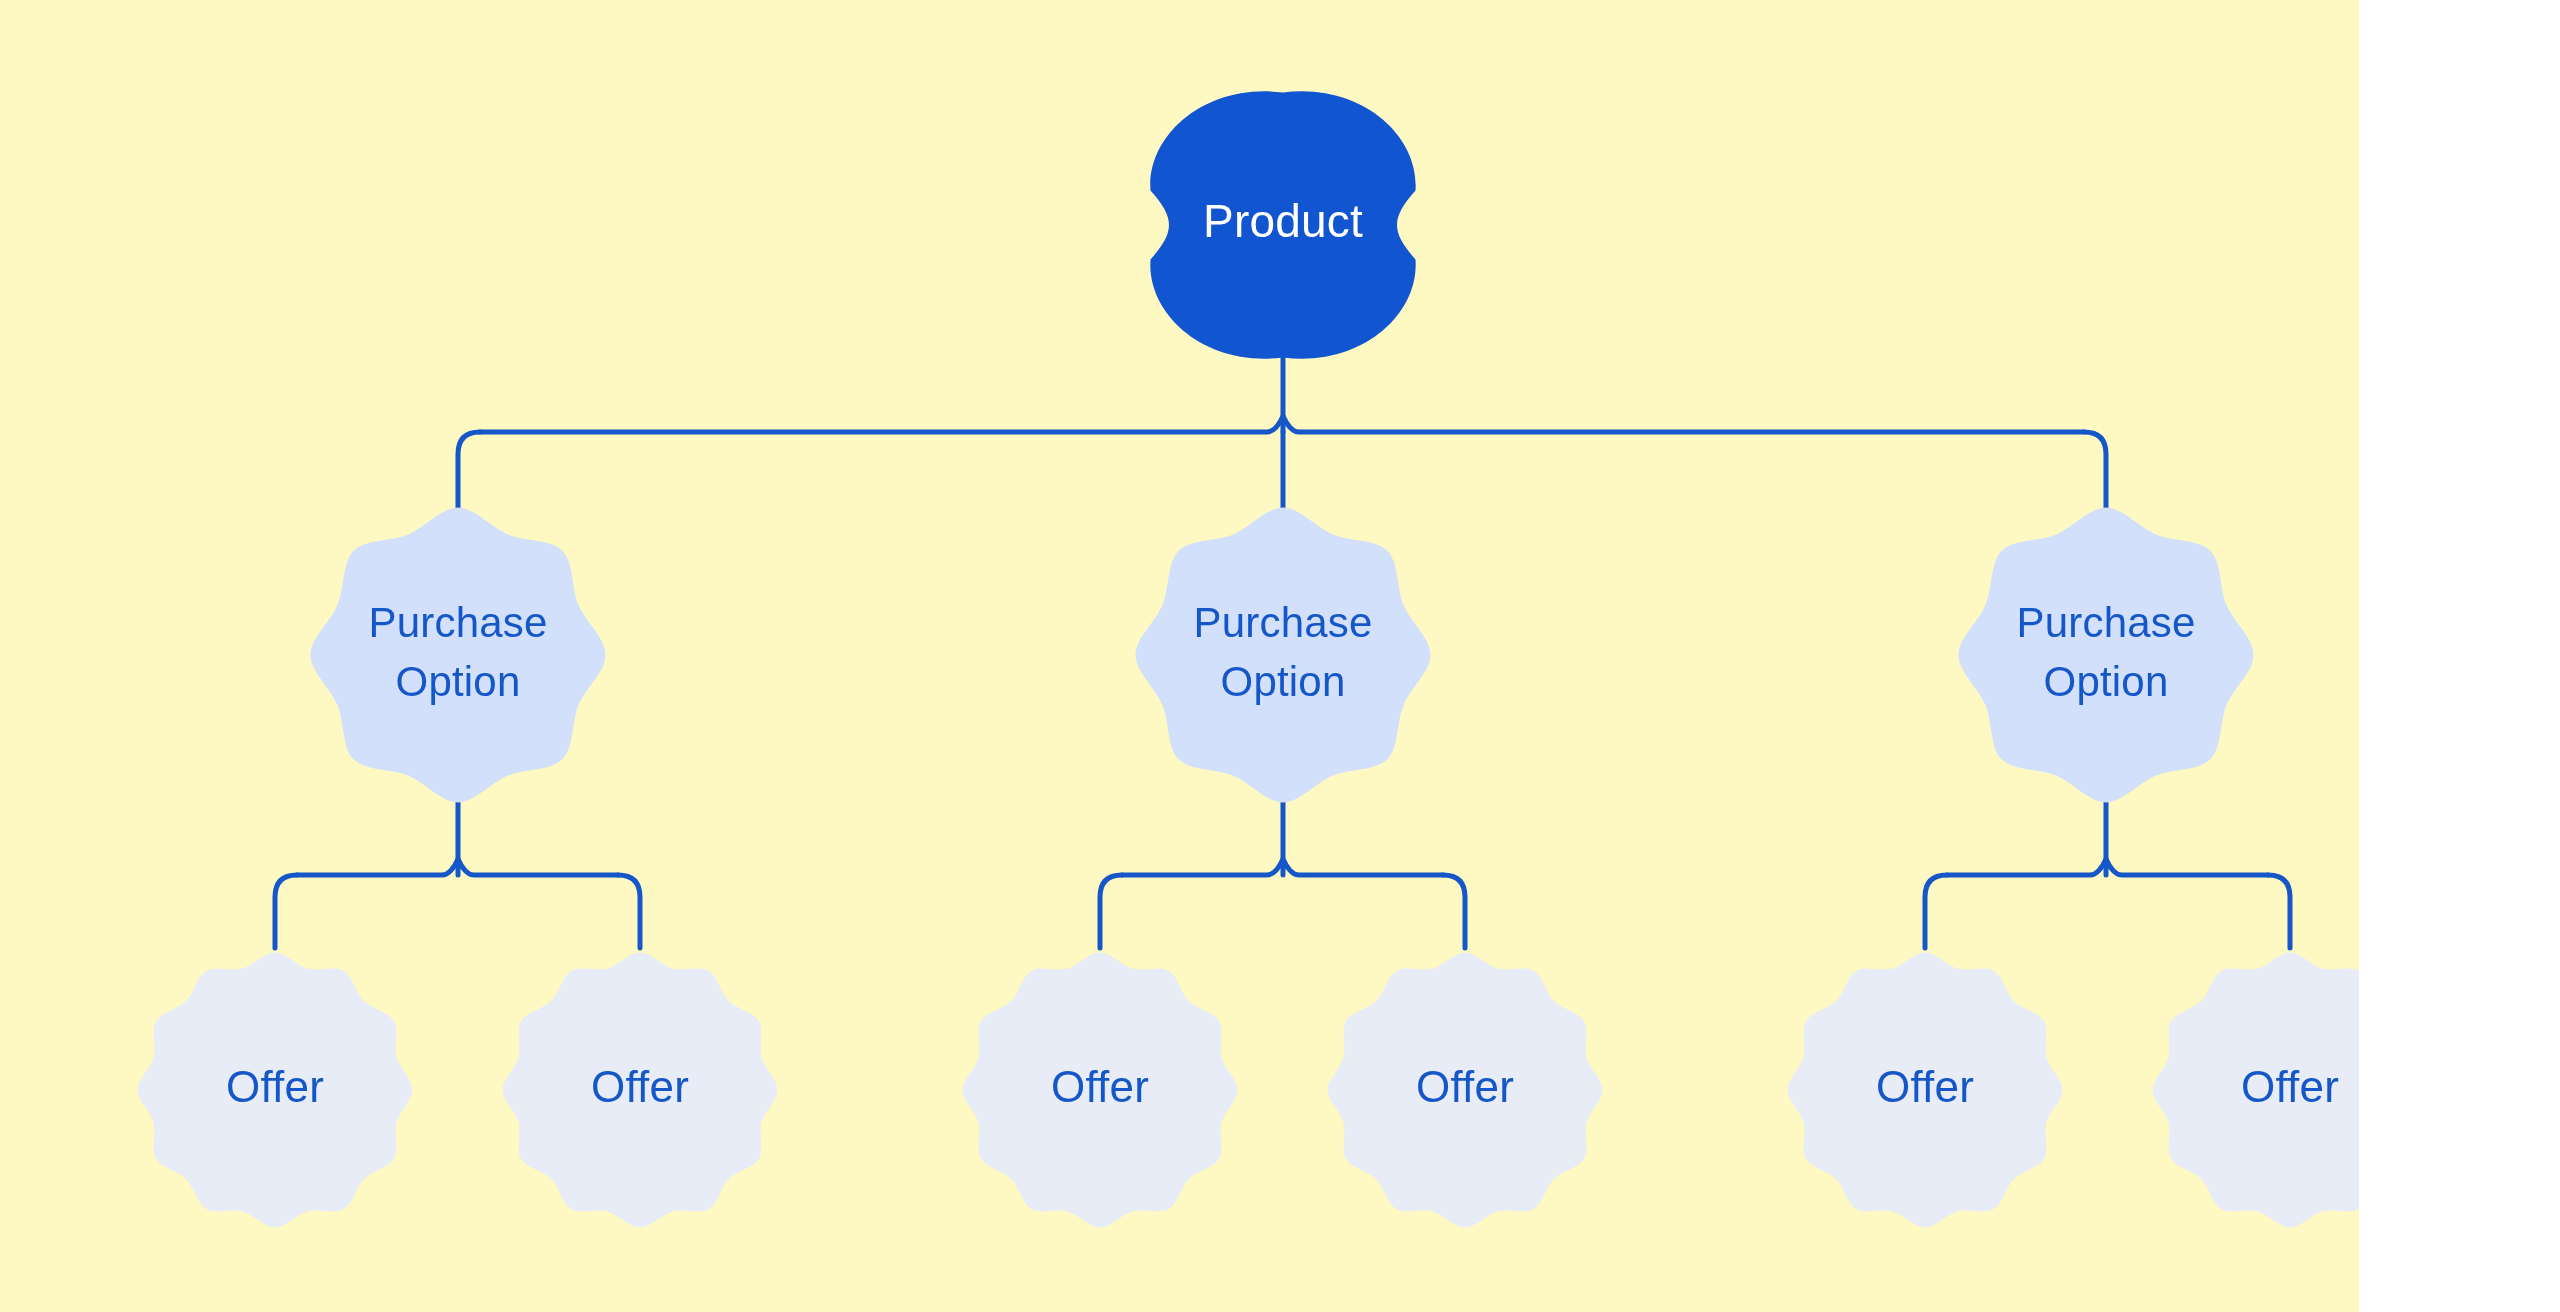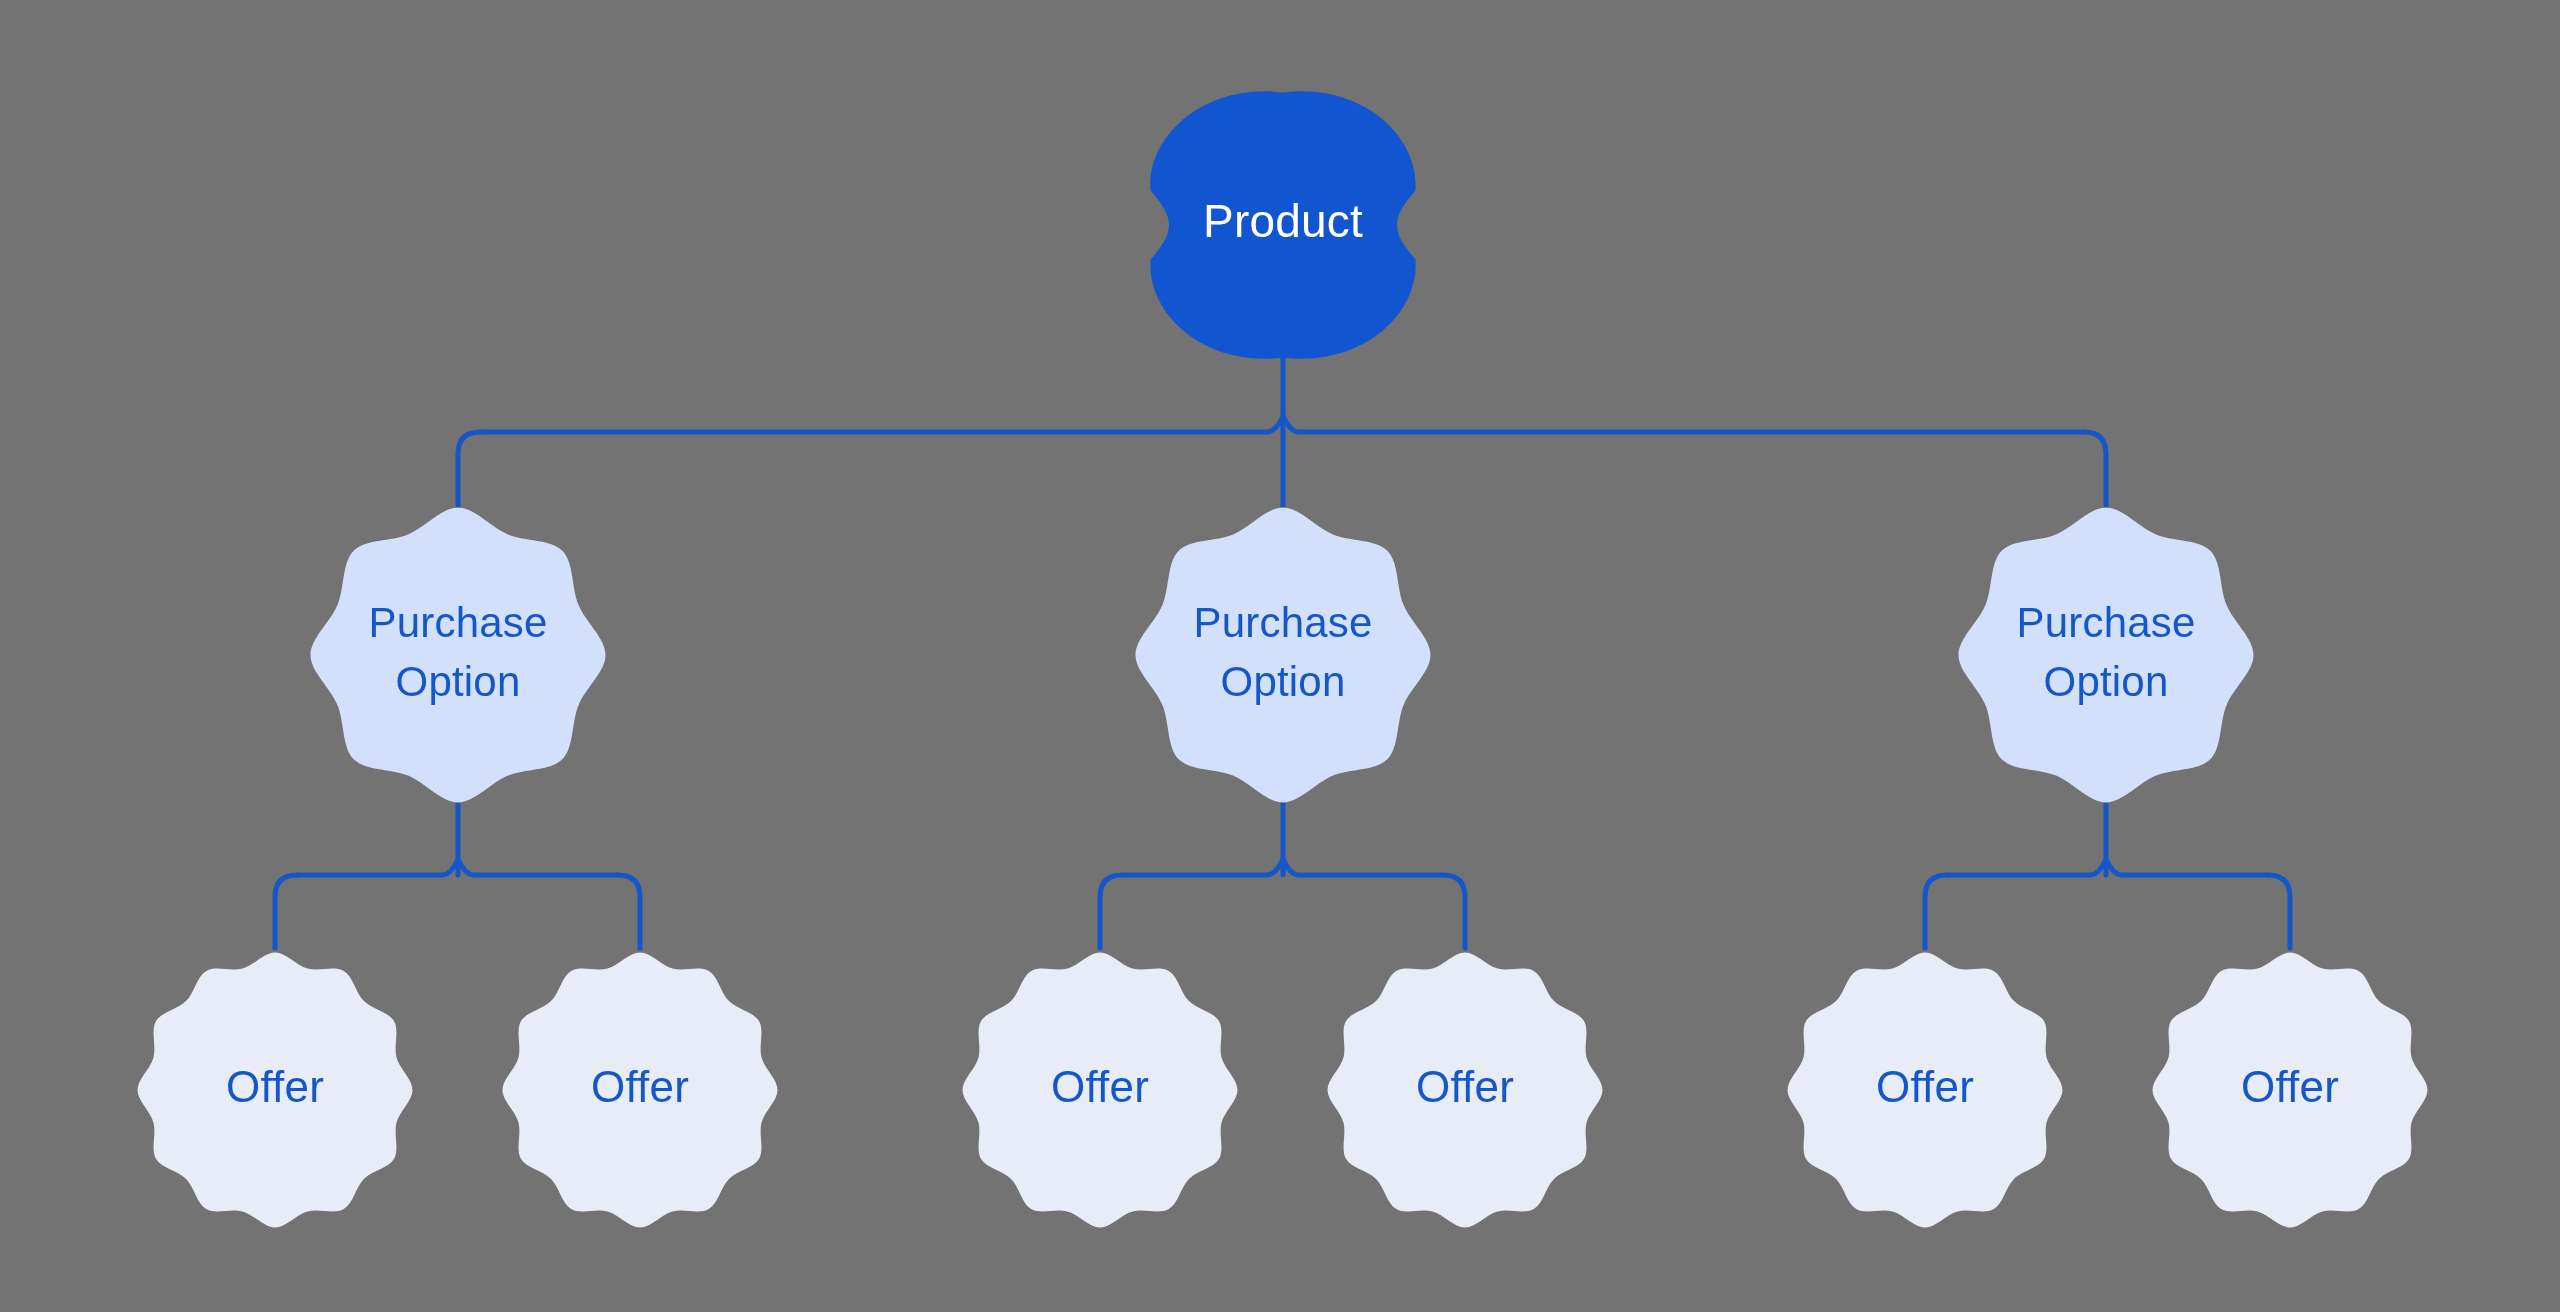--- a/index.html
+++ b/index.html
@@ -6,23 +6,23 @@
   html, body {
     margin: 0;
     padding: 0;
     background: #ffffff;
   }
   body {
     font-family: "Liberation Sans", sans-serif;
   }
   #diagram-root {
     position: relative;
-    width: 2560px;
+    width: 2359px;
     height: 1312px;
-    background: #737373;
+    background: #fef9c3;
     overflow: hidden;
   }
   #diagram-svg {
     position: absolute;
     top: 0;
     left: 0;
     width: 2560px;
     height: 1312px;
     display: block;
   }

